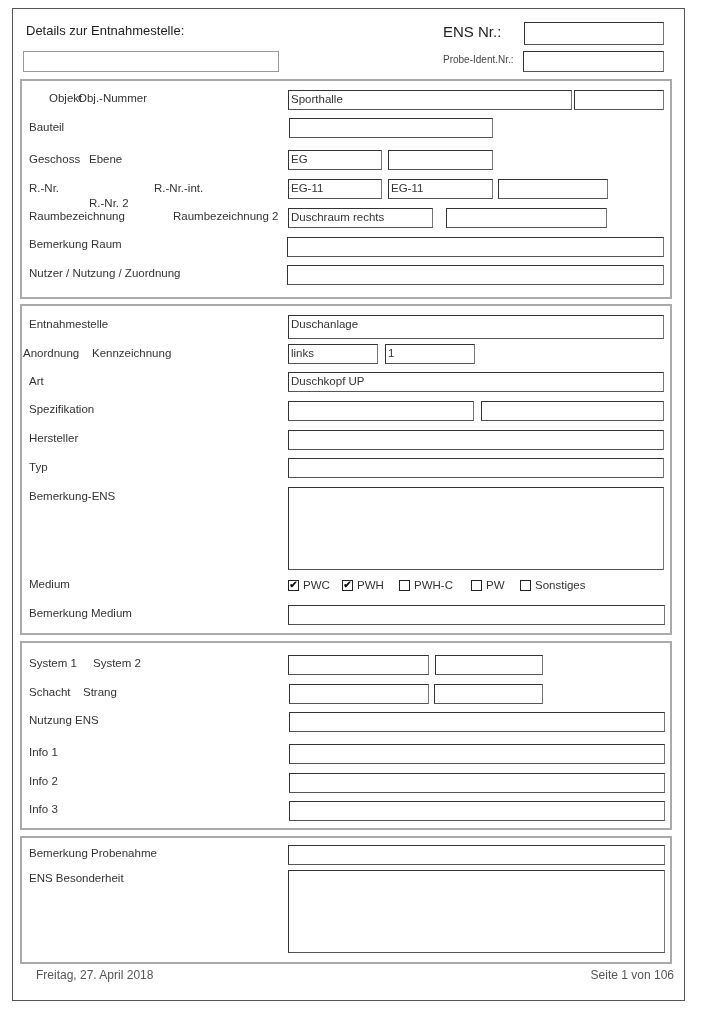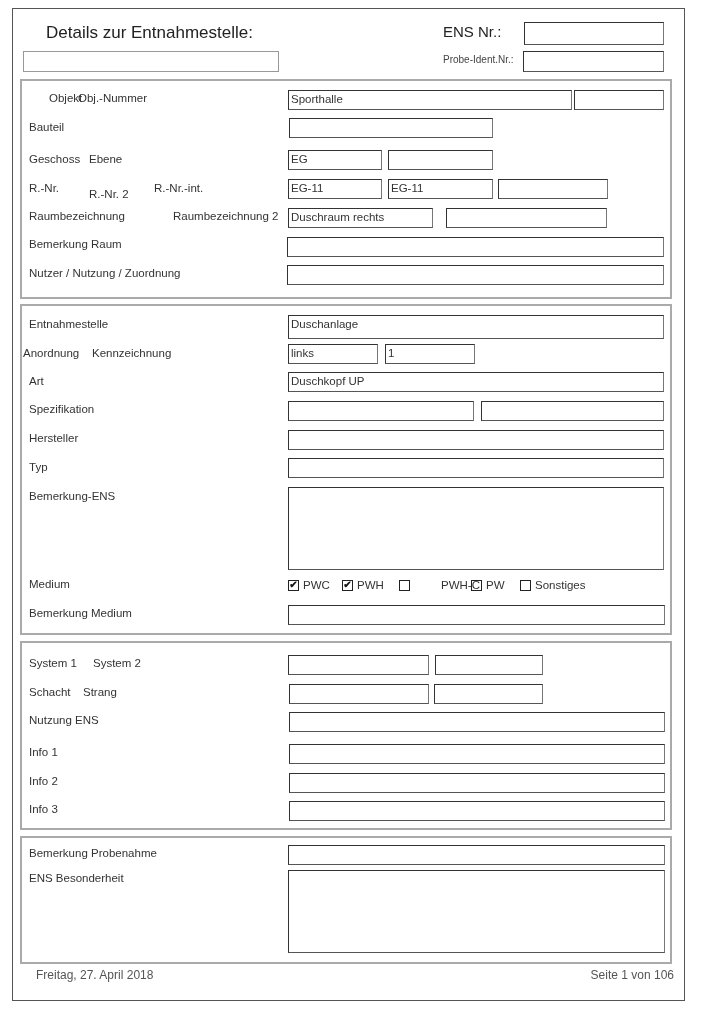--- a/index.html
+++ b/index.html
@@ -1,21 +1,21 @@
 <!DOCTYPE html>
 <html><head>
 <meta charset="utf-8">
 <style>
   html, body { margin: 0; padding: 0; background: #ffffff; }
   body { width: 711px; height: 1024px; position: relative; overflow: hidden;
          font-family: "Liberation Sans", sans-serif; color: #333; }
   .page { position: absolute; left: 12px; top: 8px; width: 673px; height: 993px;
           border: 1px solid #555; box-sizing: border-box; background: #fff; }
   .abs { position: absolute; }
-  .title { font-size: 17px; color: #222; margin-left: 20px; }
+  .title { font-size: 13px; color: #222; }
   .ens-label { font-size: 15px; color: #222; }
   .small-label { font-size: 10px; color: #444; }
   .label { font-size: 11.5px; color: #333; white-space: nowrap; }
   .field { position: absolute; border: 1px solid #444; border-top-color: #333; border-left-color: #333;
            border-right-color: #777; border-bottom-color: #555; background: #fff;
            box-sizing: border-box; font-size: 11.5px; color: #333; padding: 2px 0 0 2px;
            overflow: hidden; white-space: nowrap; line-height: 13px; }
   .field.light { border-color: #999; }
   .section { position: absolute; left: 20px; width: 652px; border: 2px solid #aaa;
              box-sizing: border-box; }
@@ -45,21 +45,21 @@
 
 <div class="abs label" style="left:29px; top:121px;">Bauteil</div>
 <div class="field" style="left:289px; top:118px; width:204px; height:20px;"></div>
 
 <div class="abs label" style="left:29px; top:153px;">Geschoss</div>
 <div class="abs label" style="left:89px; top:153px;">Ebene</div>
 <div class="field" style="left:288px; top:150px; width:94px; height:20px;">EG</div>
 <div class="field" style="left:388px; top:150px; width:105px; height:20px;"></div>
 
 <div class="abs label" style="left:29px; top:182px;">R.-Nr.</div>
-<div class="abs label" style="left:89px; top:188px;">R.-Nr. 2</div>
+<div class="abs label" style="left:89px; top:197px;">R.-Nr. 2</div>
 <div class="abs label" style="left:154px; top:182px;">R.-Nr.-int.</div>
 <div class="field" style="left:288px; top:179px; width:94px; height:20px;">EG-11</div>
 <div class="field" style="left:388px; top:179px; width:105px; height:20px;">EG-11</div>
 <div class="field" style="left:498px; top:179px; width:110px; height:20px;"></div>
 
 <div class="abs label" style="left:29px; top:210px;">Raumbezeichnung</div>
 <div class="abs label" style="left:154px; top:210px;margin-left:19px;">Raumbezeichnung 2</div>
 <div class="field" style="left:288px; top:208px; width:145px; height:20px;">Duschraum rechts</div>
 <div class="field" style="left:446px; top:208px; width:161px; height:20px;"></div>
 
@@ -96,21 +96,21 @@
 
 <div class="abs label" style="left:29px; top:578px;">Medium</div>
 <div class="cb" style="left:288px; top:579px;">
   <span class="box">✔</span>
   <span>PWC</span>
 </div>
 <div class="cb" style="left:342px; top:579px;">
   <span class="box">✔</span>
   <span>PWH</span>
 </div>
-<div class="cb" style="left:399px; top:579px;gap:27px;">
+<div class="cb" style="left:399px; top:579px;">
   <span class="box"></span>
   <span>PWH-C</span>
 </div>
 <div class="cb" style="left:471px; top:579px;">
   <span class="box"></span>
   <span>PW</span>
 </div>
 <div class="cb" style="left:520px; top:579px;">
   <span class="box"></span>
   <span>Sonstiges</span>

